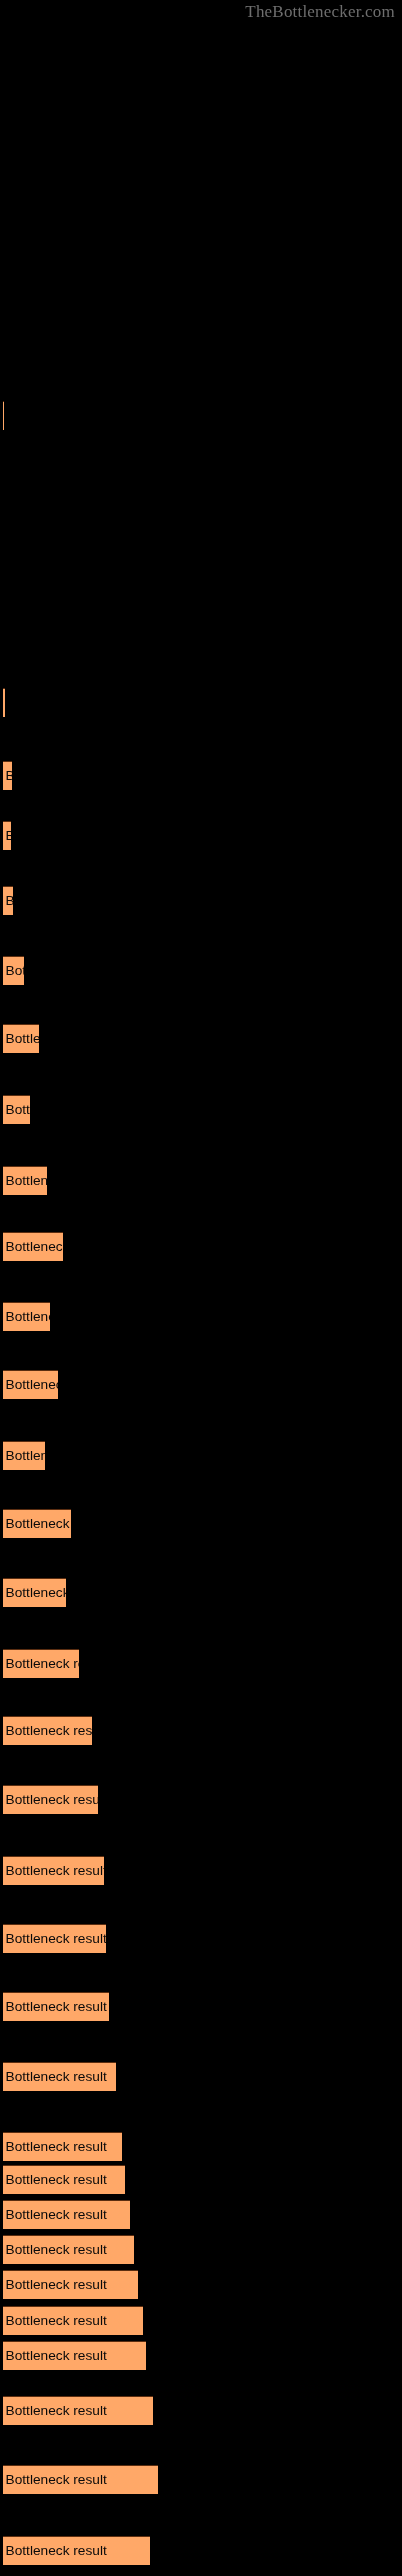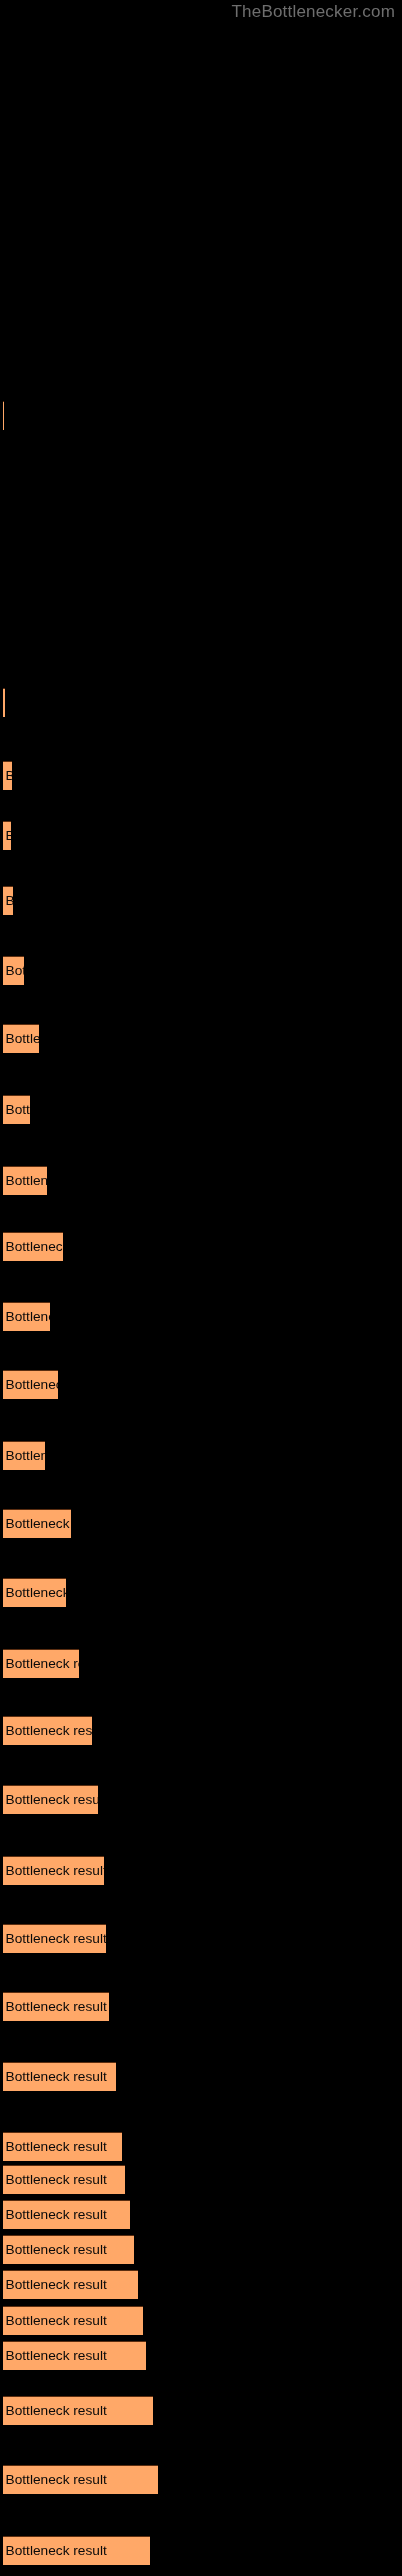--- a/index.html
+++ b/index.html
@@ -17,21 +17,21 @@
     left:0; top:0;
     width:403px; height:2576px;
   }
   .watermark{
     position:absolute;
     right:8px;
     top:1.6px;
     font-size:17px;
     letter-spacing:0.2px;
     color:#6e6e6e;
-    font-family:Liberation Sans, sans-serif;
+    font-family:Liberation Serif, serif;
     white-space:nowrap;
     user-select:none;
   }
   .plot-area{
     position:absolute;
     left:0;
     top:0;
     width:403px;
     height:2576px;
   }

